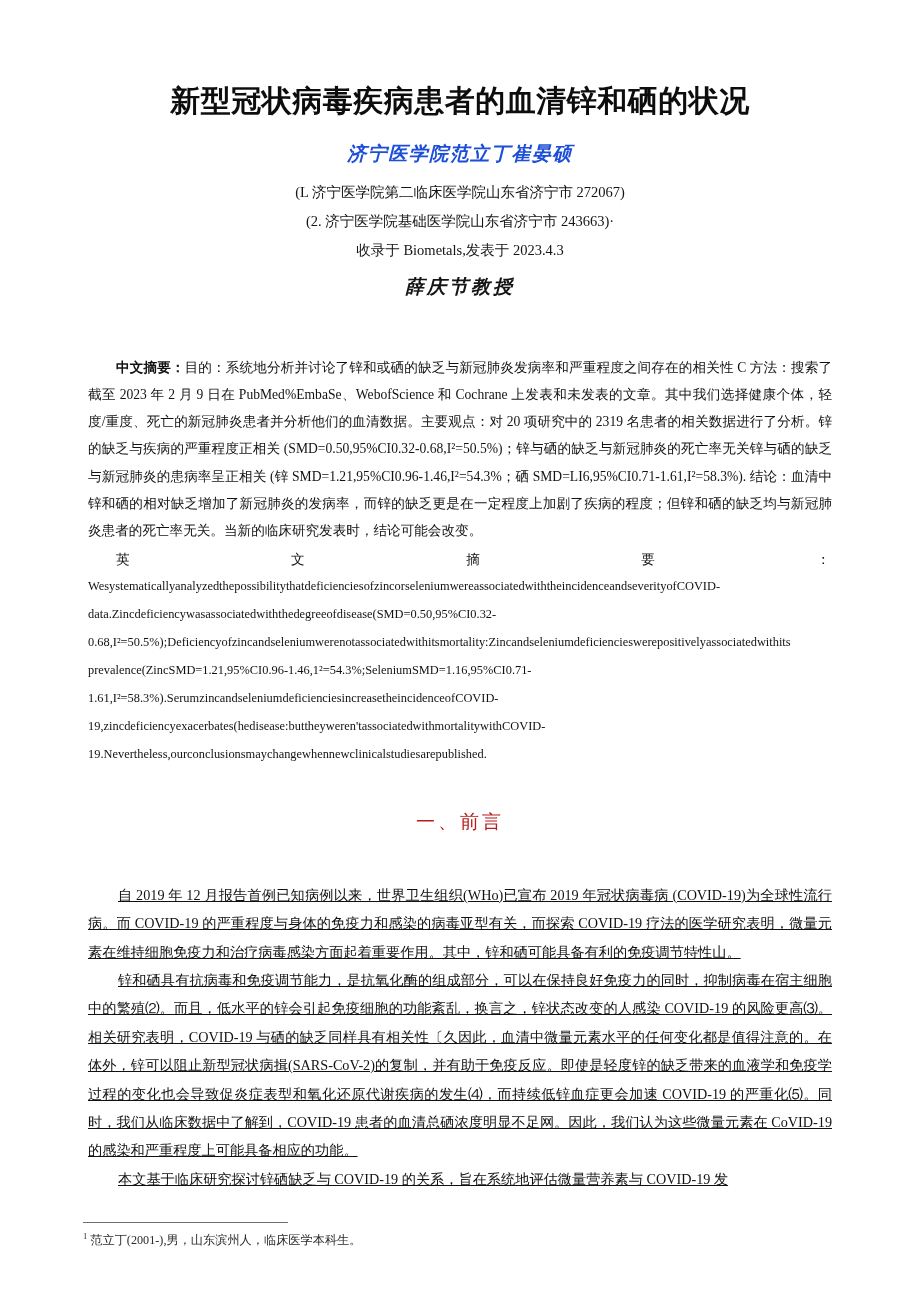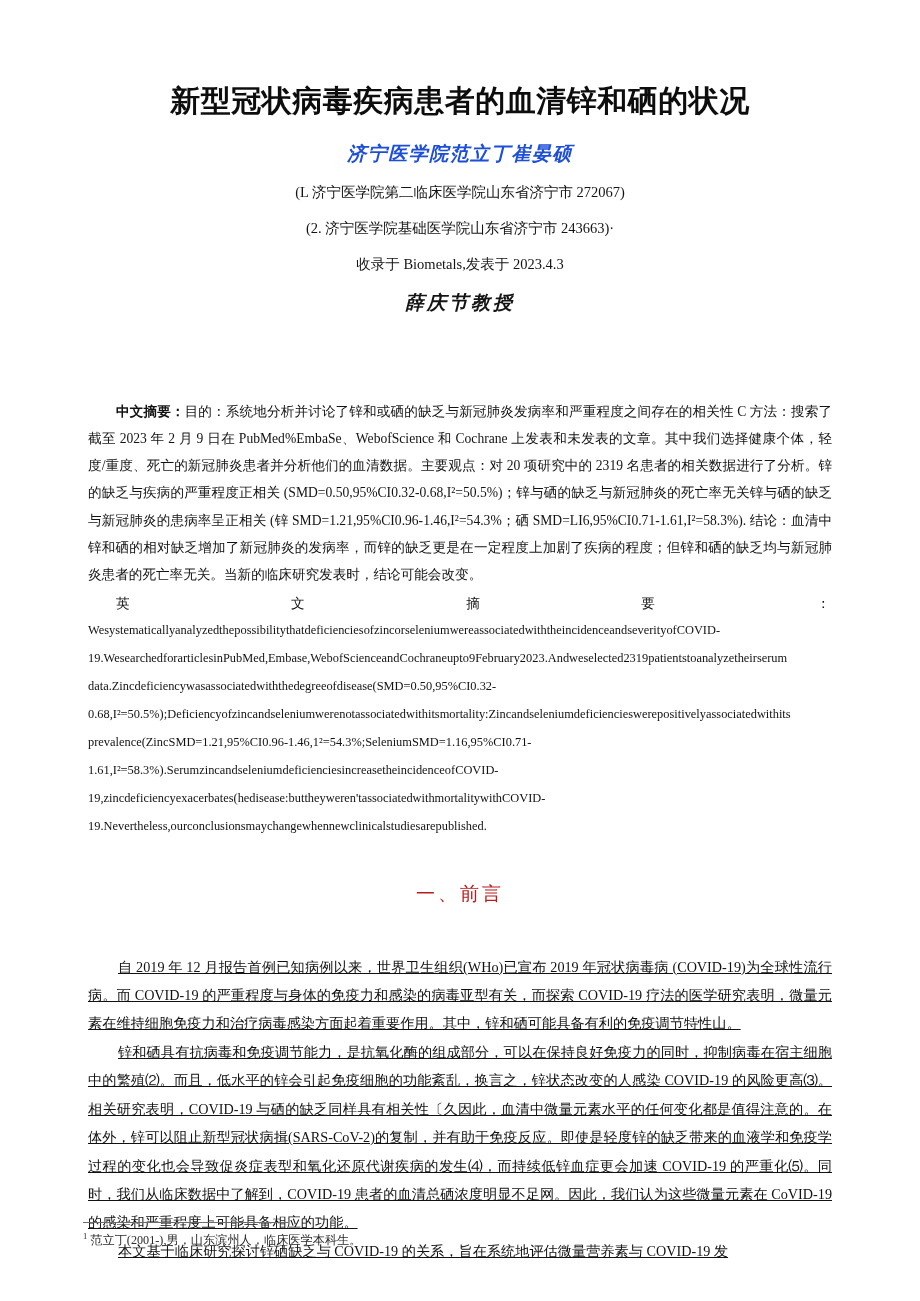--- a/index.html
+++ b/index.html
@@ -48,34 +48,34 @@
     margin-top: 22px;
     color: #1d4ed8;
   }
   .affil {
     text-align: center;
     font-size: 14.5px;
     line-height: 1.55;
     margin-top: 14px;
     color: #141414;
   }
-  .affil div { margin: 14px 0; }
+  .affil div { margin: 7px 0; }
   .supervisor {
     text-align: center;
     font-weight: bold;
     font-style: italic;
     font-size: 19px;
     letter-spacing: 3px;
     margin-top: 12px;
     color: #141414;
   }
 
   
   .abstract-cn {
-    margin-top: 82px;
+    margin-top: 54px;
     font-size: 13.6px;
     line-height: 2.0;
     text-align: justify;
     text-justify: inter-ideograph;
     text-indent: 28px;
     color: #121212;
   }
   .abstract-cn b { font-weight: bold; }
 
   .abs-en-label {
@@ -173,21 +173,20 @@
     <div class="abs-en-label">
       <span>英</span>
       <span>文</span>
       <span>摘</span>
       <span>要</span>
       <span>：</span>
     </div>
 
     <div class="abstract-en">
       <div>WesystematicallyanalyzedthepossibilitythatdeficienciesofzincorseleniumwereassociatedwiththeincidenceandseverityofCOVID-</div>
-      <div>19.WesearchedforarticlesinPubMed,Embase,WebofScienceandCochraneupto9February2023.Andweselected2319patientstoanalyzetheirserum</div>
       <div>data.Zincdeficiencywasassociatedwiththedegreeofdisease(SMD=0.50,95%CI0.32-</div>
       <div>0.68,I²=50.5%);Deficiencyofzincandseleniumwerenotassociatedwithitsmortality:Zincandseleniumdeficiencieswerepositivelyassociatedwithits</div>
       <div>prevalence(ZincSMD=1.21,95%CI0.96-1.46,1²=54.3%;SeleniumSMD=1.16,95%CI0.71-</div>
       <div>1.61,I²=58.3%).SerumzincandseleniumdeficienciesincreasetheincidenceofCOVID-</div>
       <div>19,zincdeficiencyexacerbates(hedisease:buttheyweren'tassociatedwithmortalitywithCOVID-</div>
       <div>19.Nevertheless,ourconclusionsmaychangewhennewclinicalstudiesarepublished.</div>
     </div>
 
 
     <div class="section-head">一、前言</div>

